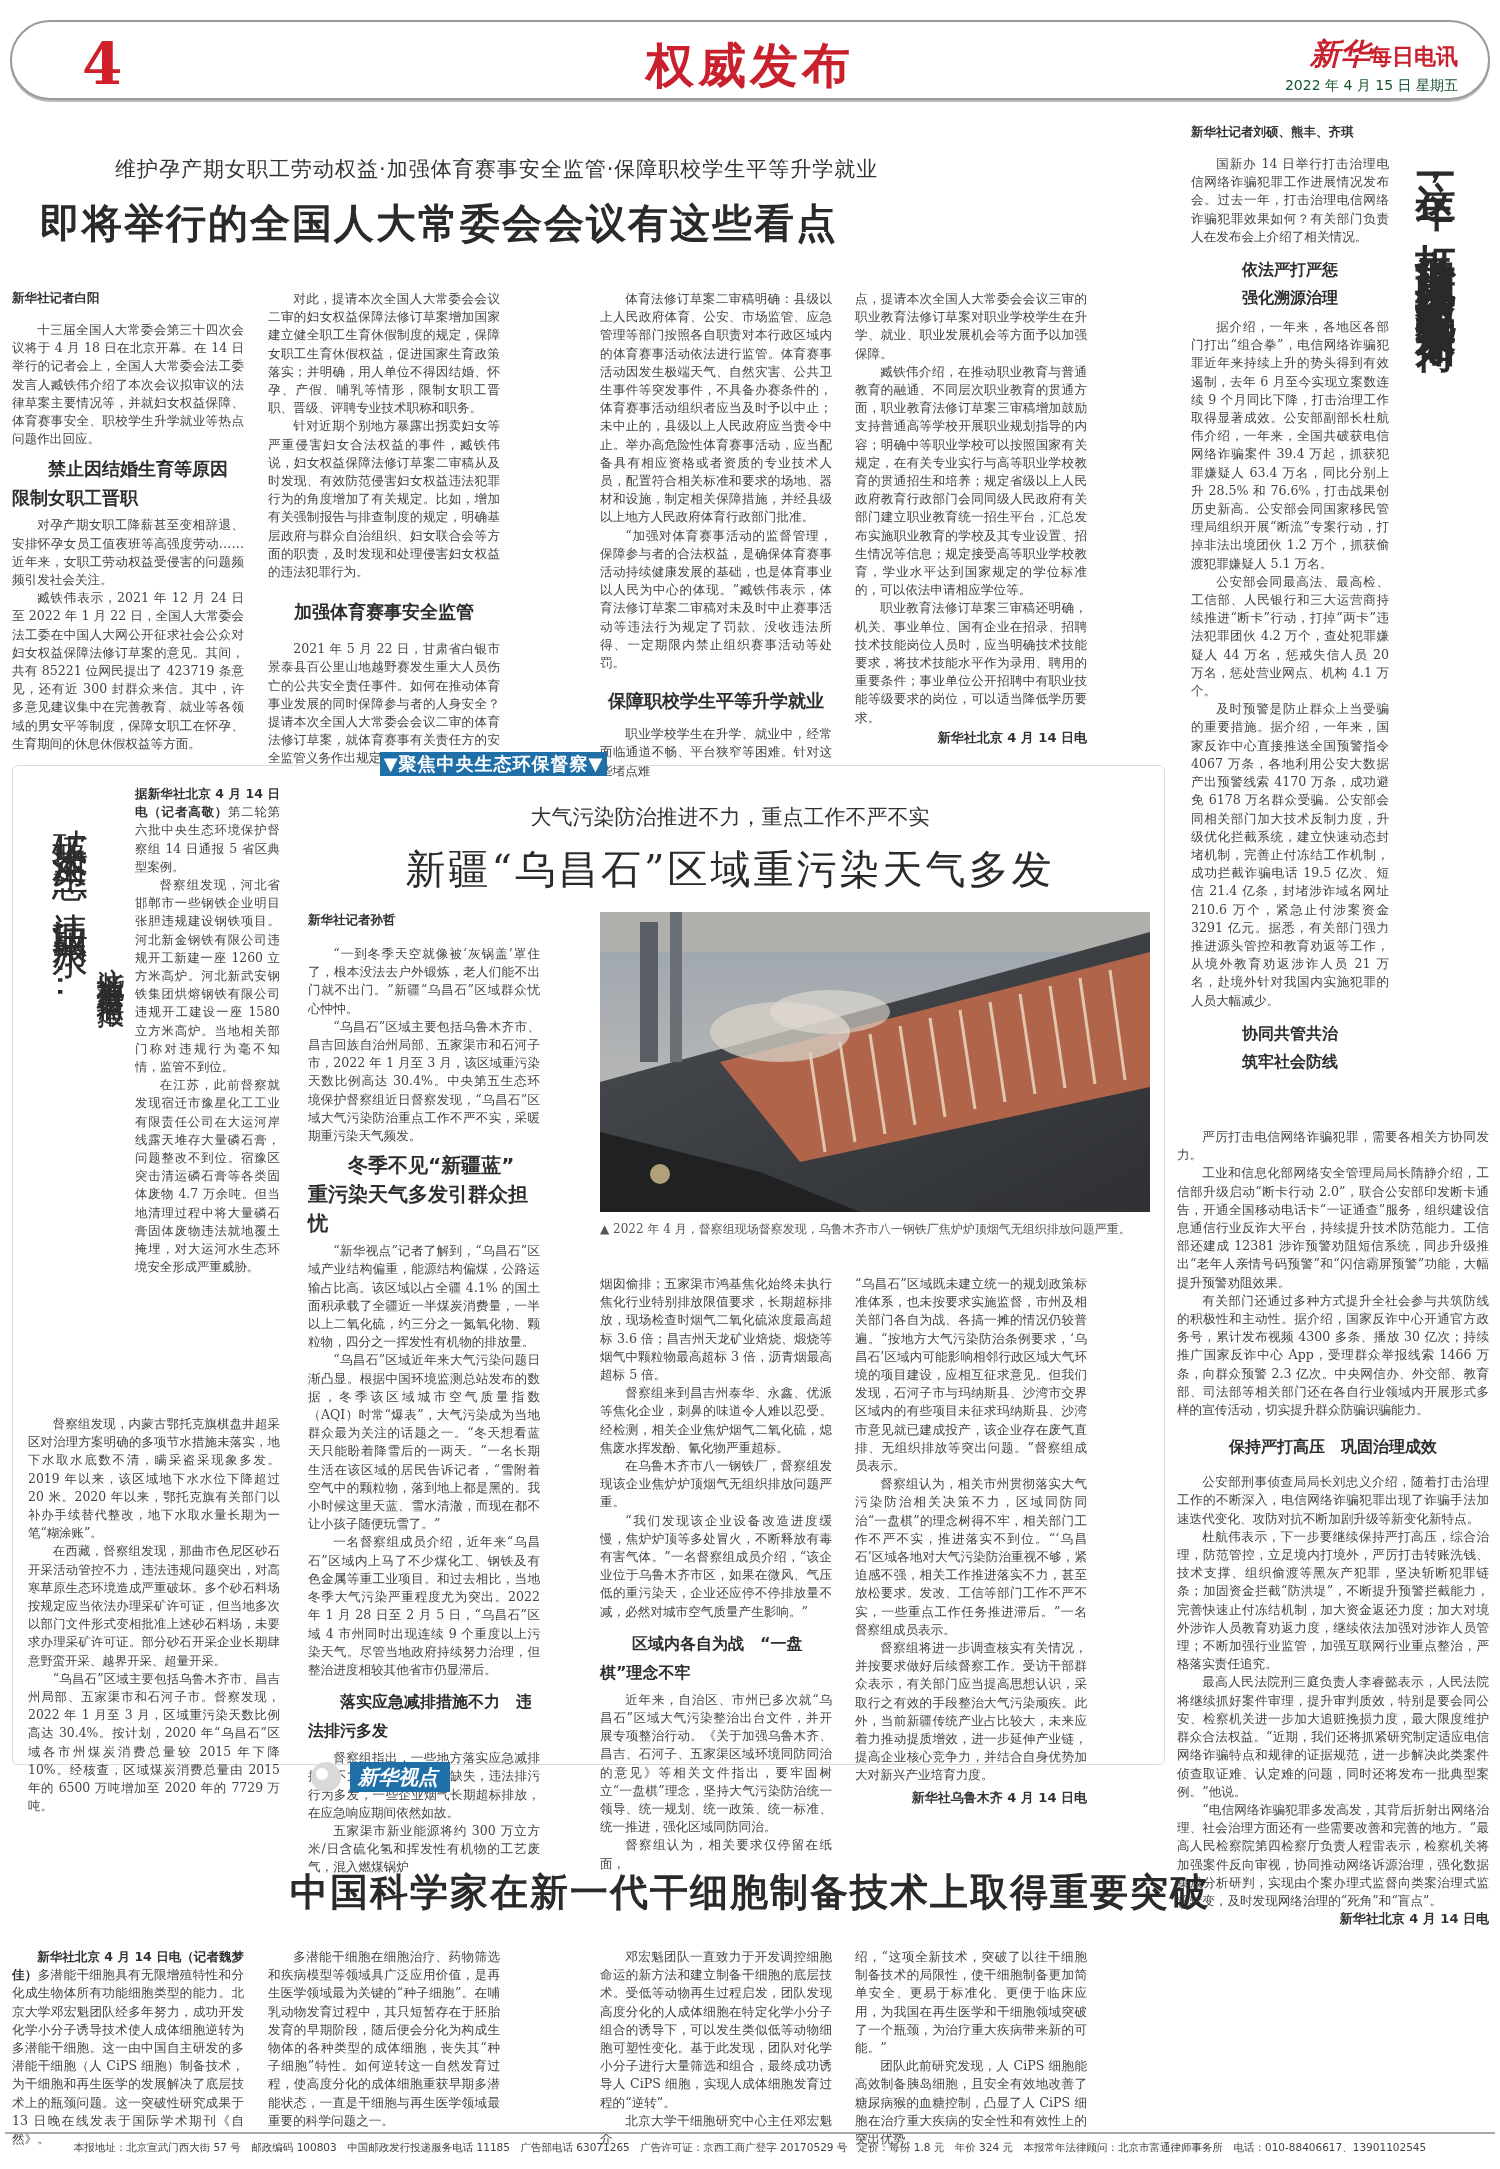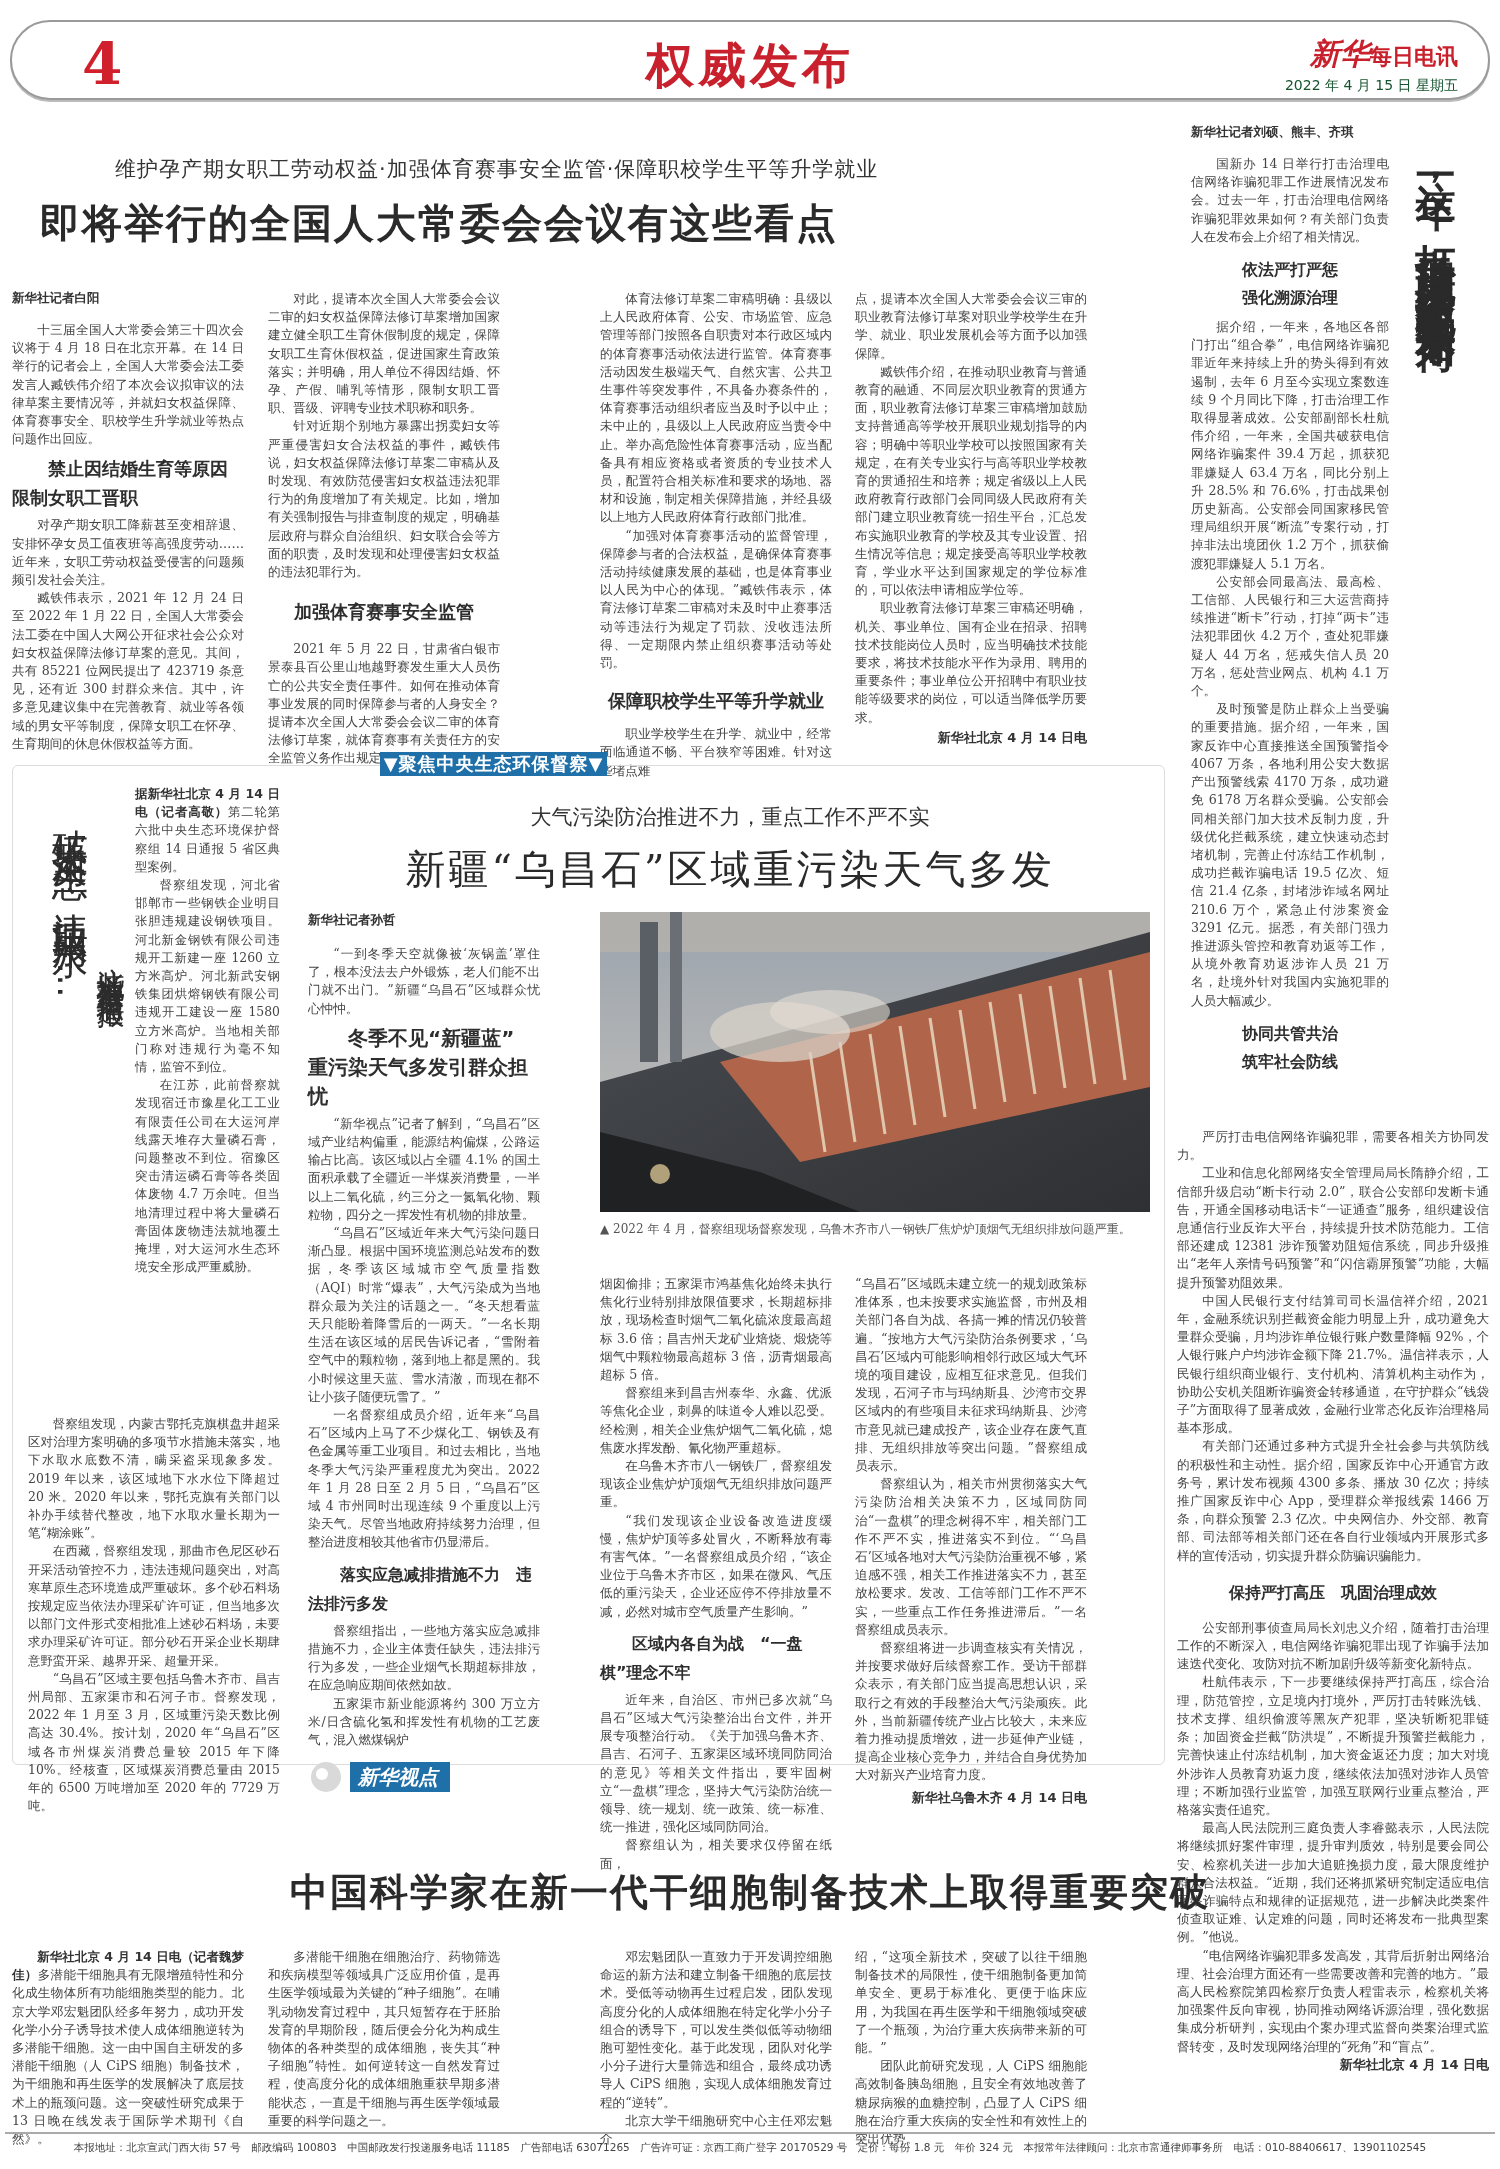--- a/index.html
+++ b/index.html
@@ -107,21 +107,20 @@
   <p class="p">公安部会同最高法、最高检、工信部、人民银行和三大运营商持续推进“断卡”行动，打掉“两卡”违法犯罪团伙 4.2 万个，查处犯罪嫌疑人 44 万名，惩戒失信人员 20 万名，惩处营业网点、机构 4.1 万个。</p>
   <p class="p">及时预警是防止群众上当受骗的重要措施。据介绍，一年来，国家反诈中心直接推送全国预警指令 4067 万条，各地利用公安大数据产出预警线索 4170 万条，成功避免 6178 万名群众受骗。公安部会同相关部门加大技术反制力度，升级优化拦截系统，建立快速动态封堵机制，完善止付冻结工作机制，成功拦截诈骗电话 19.5 亿次、短信 21.4 亿条，封堵涉诈域名网址 210.6 万个，紧急止付涉案资金 3291 亿元。据悉，有关部门强力推进源头管控和教育劝返等工作，从境外教育劝返涉诈人员 21 万名，赴境外针对我国内实施犯罪的人员大幅减少。</p>
   <div style="height:10px"></div>
   <div class="rsub">协同共管共治</div>
   <div class="rsub">筑牢社会防线</div>
   <div style="height:6px"></div>
 </div>
 <div class="col" style="left:1177px; top:1128px; width:312px;">
   <p class="p">严厉打击电信网络诈骗犯罪，需要各相关方协同发力。</p>
   <p class="p">工业和信息化部网络安全管理局局长隋静介绍，工信部升级启动“断卡行动 2.0”，联合公安部印发断卡通告，开通全国移动电话卡“一证通查”服务，组织建设信息通信行业反诈大平台，持续提升技术防范能力。工信部还建成 12381 涉诈预警劝阻短信系统，同步升级推出“老年人亲情号码预警”和“闪信霸屏预警”功能，大幅提升预警劝阻效果。</p>
-  <p class="p">中国人民银行支付结算司司长温信祥介绍，2021 年，金融系统识别拦截资金能力明显上升，成功避免大量群众受骗，月均涉诈单位银行账户数量降幅 92%，个人银行账户户均涉诈金额下降 21.7%。温信祥表示，人民银行组织商业银行、支付机构、清算机构主动作为，协助公安机关阻断诈骗资金转移通道，在守护群众“钱袋子”方面取得了显著成效，金融行业常态化反诈治理格局基本形成。</p>
   <p class="p">有关部门还通过多种方式提升全社会参与共筑防线的积极性和主动性。据介绍，国家反诈中心开通官方政务号，累计发布视频 4300 多条、播放 30 亿次；持续推广国家反诈中心 App，受理群众举报线索 1466 万条，向群众预警 2.3 亿次。中央网信办、外交部、教育部、司法部等相关部门还在各自行业领域内开展形式多样的宣传活动，切实提升群众防骗识骗能力。</p>
   <div class="rsub" style="margin:14px 0 12px;">保持严打高压　巩固治理成效</div>
   <p class="p">公安部刑事侦查局局长刘忠义介绍，随着打击治理工作的不断深入，电信网络诈骗犯罪出现了诈骗手法加速迭代变化、攻防对抗不断加剧升级等新变化新特点。</p>
   <p class="p">杜航伟表示，下一步要继续保持严打高压，综合治理，防范管控，立足境内打境外，严厉打击转账洗钱、技术支撑、组织偷渡等黑灰产犯罪，坚决斩断犯罪链条；加固资金拦截“防洪堤”，不断提升预警拦截能力，完善快速止付冻结机制，加大资金返还力度；加大对境外涉诈人员教育劝返力度，继续依法加强对涉诈人员管理；不断加强行业监管，加强互联网行业重点整治，严格落实责任追究。</p>
   <p class="p">最高人民法院刑三庭负责人李睿懿表示，人民法院将继续抓好案件审理，提升审判质效，特别是要会同公安、检察机关进一步加大追赃挽损力度，最大限度维护群众合法权益。“近期，我们还将抓紧研究制定适应电信网络诈骗特点和规律的证据规范，进一步解决此类案件侦查取证难、认定难的问题，同时还将发布一批典型案例。”他说。</p>
   <p class="p">“电信网络诈骗犯罪多发高发，其背后折射出网络治理、社会治理方面还有一些需要改善和完善的地方。”最高人民检察院第四检察厅负责人程雷表示，检察机关将加强案件反向审视，协同推动网络诉源治理，强化数据集成分析研判，实现由个案办理式监督向类案治理式监督转变，及时发现网络治理的“死角”和“盲点”。</p>
   <div class="dateline">新华社北京 4 月 14 日电</div>
 </div>
 
 <div id="eco-box" class="abs"></div>
@@ -140,20 +139,21 @@
   <p class="p" style="font-size:12.4px;">“乌昌石”区域主要包括乌鲁木齐市、昌吉州局部、五家渠市和石河子市。督察发现，2022 年 1 月至 3 月，区域重污染天数比例高达 30.4%。按计划，2020 年“乌昌石”区域各市州煤炭消费总量较 2015 年下降 10%。经核查，区域煤炭消费总量由 2015 年的 6500 万吨增加至 2020 年的 7729 万吨。</p>
 </div>
 
 <div id="x-kicker" class="abs">大气污染防治推进不力，重点工作不严不实</div>
 <div id="x-title" class="abs">新疆“乌昌石”区域重污染天气多发</div>
 
 <div class="col" style="left:308px; top:912px; width:232px;">
   <div class="byline">新华社记者孙哲</div>
   <div style="height:16px"></div>
   <p class="p">“一到冬季天空就像被‘灰锅盖’罩住了，根本没法去户外锻炼，老人们能不出门就不出门。”新疆“乌昌石”区域群众忧心忡忡。</p>
+  <p class="p">“乌昌石”区域主要包括乌鲁木齐市、昌吉回族自治州局部、五家渠市和石河子市，2022 年 1 月至 3 月，该区域重污染天数比例高达 30.4%。中央第五生态环境保护督察组近日督察发现，“乌昌石”区域大气污染防治重点工作不严不实，采暖期重污染天气频发。</p>
   <div class="sub" style="margin:6px 0 4px; font-size:20px; text-indent:2em;">冬季不见“新疆蓝”　重污染天气多发引群众担忧</div>
   <p class="p">“新华视点”记者了解到，“乌昌石”区域产业结构偏重，能源结构偏煤，公路运输占比高。该区域以占全疆 4.1% 的国土面积承载了全疆近一半煤炭消费量，一半以上二氧化硫，约三分之一氮氧化物、颗粒物，四分之一挥发性有机物的排放量。</p>
   <p class="p">“乌昌石”区域近年来大气污染问题日渐凸显。根据中国环境监测总站发布的数据，冬季该区域城市空气质量指数（AQI）时常“爆表”，大气污染成为当地群众最为关注的话题之一。“冬天想看蓝天只能盼着降雪后的一两天。”一名长期生活在该区域的居民告诉记者，“雪附着空气中的颗粒物，落到地上都是黑的。我小时候这里天蓝、雪水清澈，而现在都不让小孩子随便玩雪了。”</p>
   <p class="p">一名督察组成员介绍，近年来“乌昌石”区域内上马了不少煤化工、钢铁及有色金属等重工业项目。和过去相比，当地冬季大气污染严重程度尤为突出。2022 年 1 月 28 日至 2 月 5 日，“乌昌石”区域 4 市州同时出现连续 9 个重度以上污染天气。尽管当地政府持续努力治理，但整治进度相较其他省市仍显滞后。</p>
   <div class="sub" style="margin:8px 0 4px; font-size:16px; text-indent:2em;">落实应急减排措施不力　违法排污多发</div>
   <p class="p">督察组指出，一些地方落实应急减排措施不力，企业主体责任缺失，违法排污行为多发，一些企业烟气长期超标排放，在应急响应期间依然如故。</p>
   <p class="p" style="padding-left:0;">五家渠市新业能源将约 300 万立方米/日含硫化氢和挥发性有机物的工艺废气，混入燃煤锅炉</p>
 </div>
 
 <div id="photo" class="abs">

